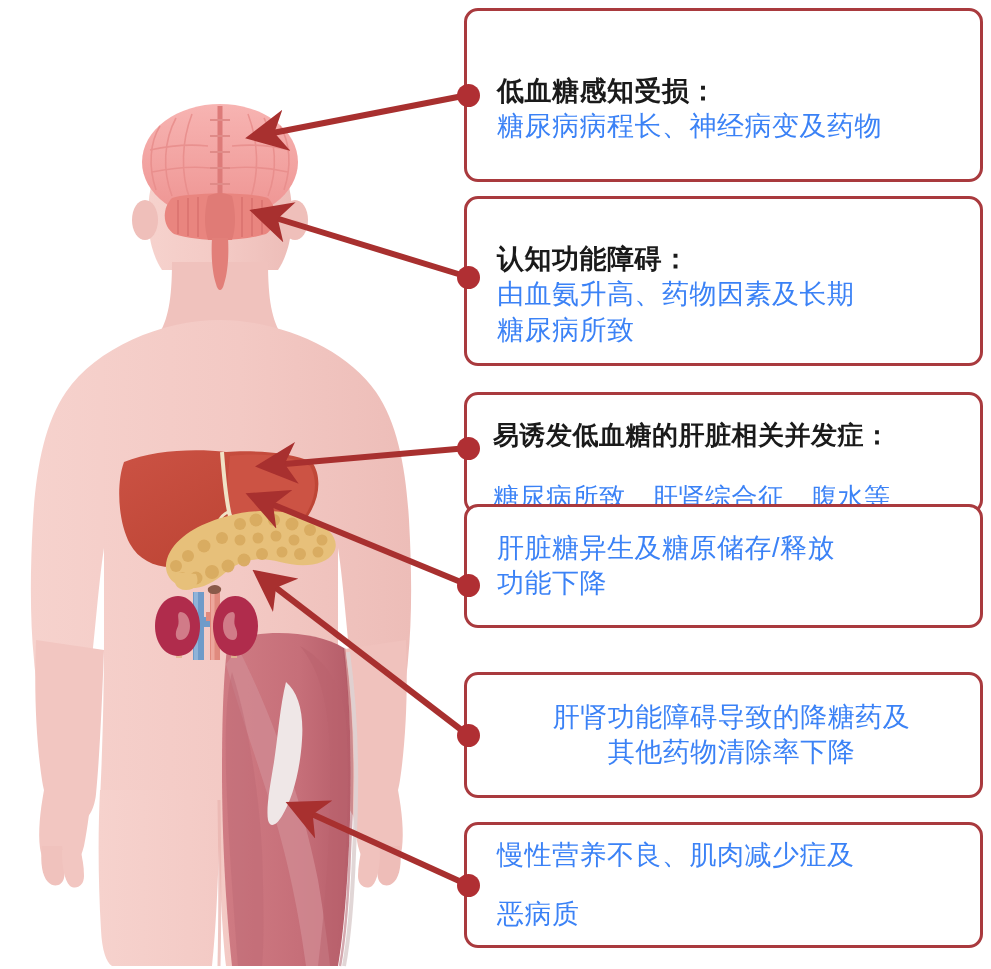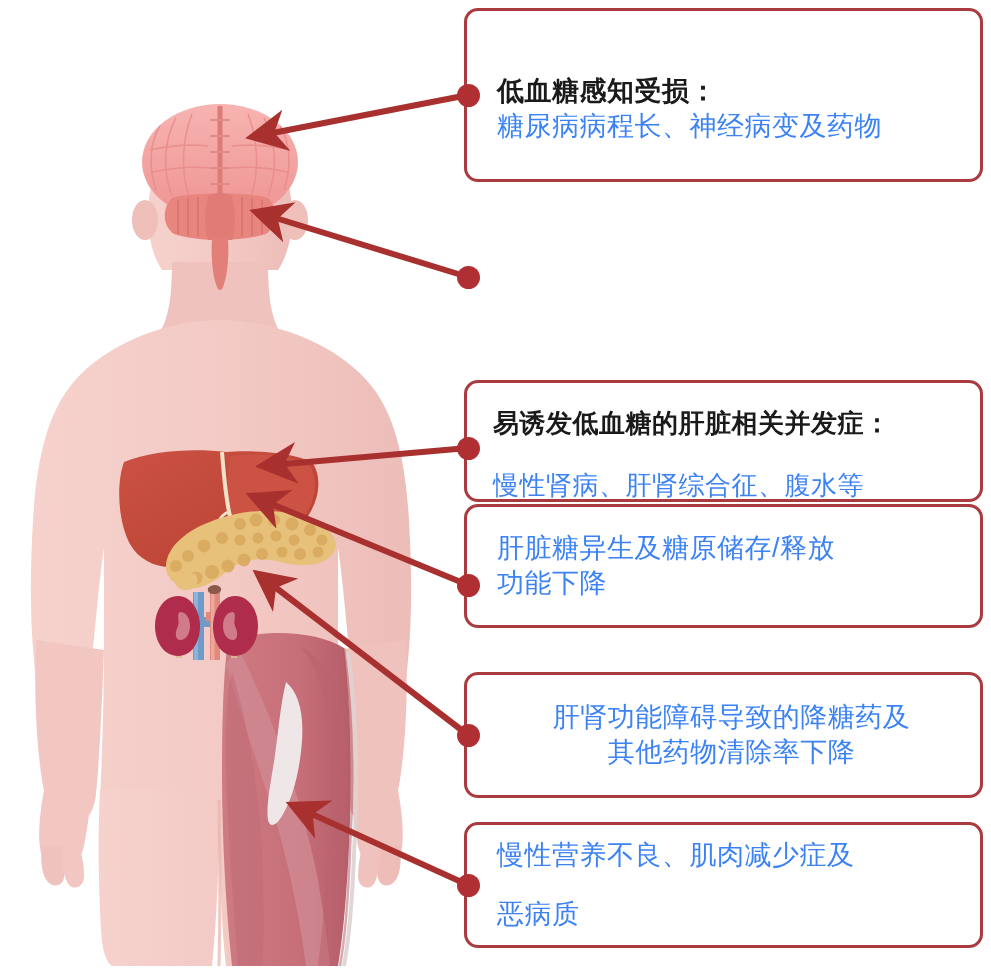--- a/index.html
+++ b/index.html
@@ -313,25 +313,30 @@
       <path d="M468,885 L292,805"></path>
     </g>
   </svg>
 
   <div class="callout" style="left:464px;top:8px;width:519px;height:174px;">
     <div class="ctitle">低血糖感知受损：</div>
     <div class="cbody">糖尿病病程长、神经病变及药物</div>
   </div>
   <div class="dot" style="left:457px;top:84px;"></div>
 
+  <div class="callout" style="left:464px;top:196px;width:519px;height:170px;">
+    <div class="ctitle">认知功能障碍：</div>
+    <div class="cbody">由血氨升高、药物因素及长期</div>
+    <div class="cbody">糖尿病所致</div>
+  </div>
   <div class="dot" style="left:457px;top:266px;"></div>
 
-  <div class="callout" style="left:464px;top:380px;width:519px;height:122px;padding-left:26px;gap:28px;">
+  <div class="callout" style="left:464px;top:392px;width:519px;height:122px;padding-left:26px;gap:28px;">
     <div class="ctitle" style="font-size:26px;">易诱发低血糖的肝脏相关并发症：</div>
-    <div class="cbody" style="font-size:26px;">慢性肾病、肝肾综合征、腹水等</div>
+    <div class="cbody" style="font-size:26px;">糖尿病所致、肝肾综合征、腹水等</div>
   </div>
   <div class="dot" style="left:457px;top:437px;"></div>
 
   <div class="callout" style="left:464px;top:504px;width:519px;height:124px;">
     <div class="cbody">肝脏糖异生及糖原储存/释放</div>
     <div class="cbody">功能下降</div>
   </div>
   <div class="dot" style="left:457px;top:574px;"></div>
 
   <div class="callout" style="left:464px;top:672px;width:519px;height:126px;text-align:center;">

